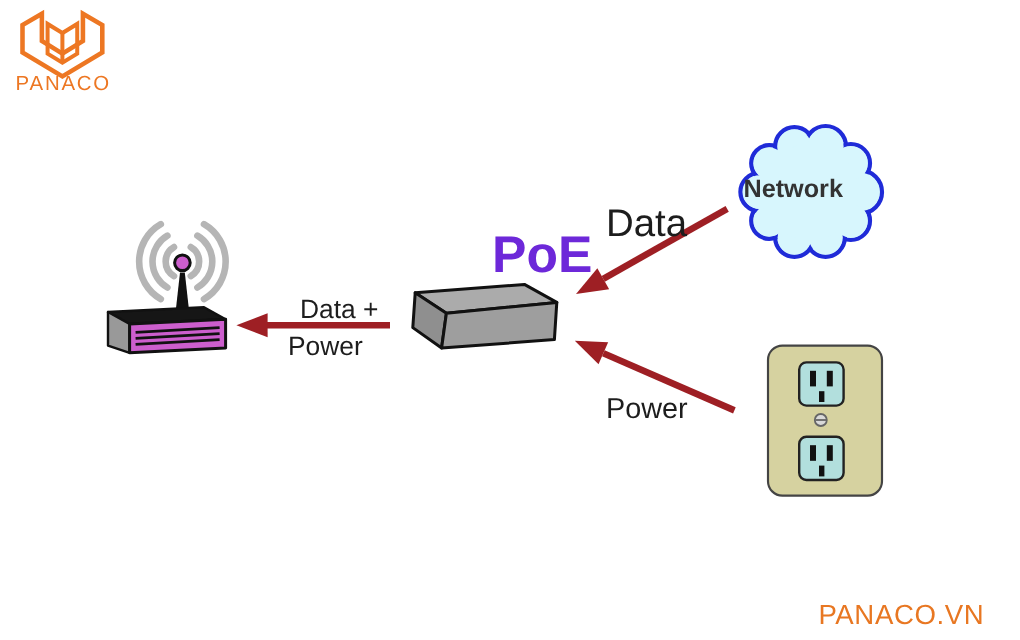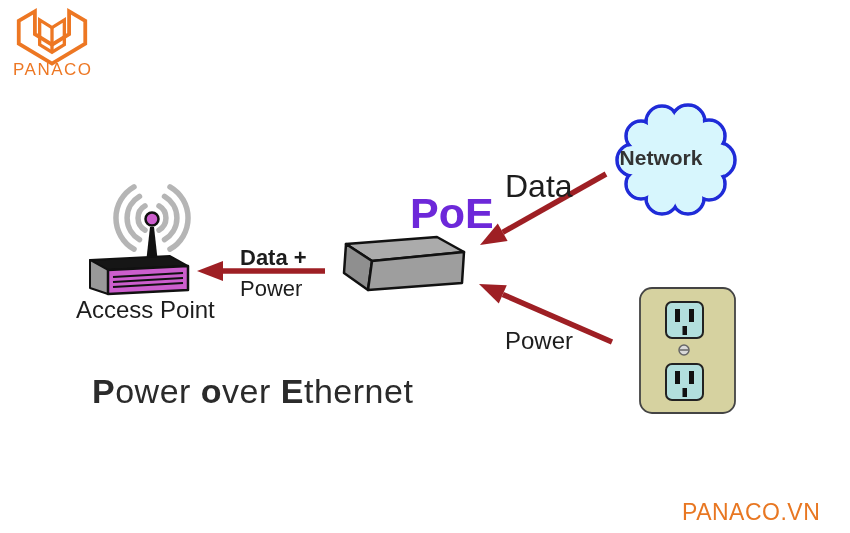--- a/index.html
+++ b/index.html
@@ -11,21 +11,21 @@
   .logo-text{
     position:absolute;left:13px;top:60px;font-size:17px;font-weight:500;
     letter-spacing:1.5px;color:#ED7723;
   }
   .lbl{position:absolute;color:#1d1d1d;}
   .lbl-network{left:616px;top:146px;width:90px;text-align:center;font-size:21px;color:#333;font-weight:bold;}
   .lbl-poe{left:378px;top:189px;width:110px;font-size:43px;font-weight:600;color:#6d28d9;letter-spacing:0px;margin-left:32px;}
   .lbl-ap{left:76px;top:296px;width:140px;font-size:24px;}
   .lbl-data{left:505px;top:168px;font-size:32px;}
   .lbl-power-r{left:505px;top:327px;font-size:24px;}
-  .lbl-dp1{left:240px;top:245px;font-size:22px;font-weight:bold;}
+  .lbl-dp1{left:250px;top:245px;font-size:22px;}
   .lbl-dp2{left:240px;top:276px;font-size:22px;}
   .title{
     position:absolute;left:92px;top:372px;font-size:34px;color:#2b2b2b;
     letter-spacing:0.5px;
   }
   .title .b{font-weight:bold;}
   .site{
     position:absolute;left:682px;top:499px;font-size:23px;font-weight:normal;
     color:#E87722;letter-spacing:0.5px;
   }
@@ -132,22 +132,20 @@
     </g>
 
     <g>
       <line x1="325" y1="271" x2="221" y2="271" stroke="#9E1F24" stroke-width="5.5"></line>
       <polygon points="197,271 223,261 223,281" fill="#9E1F24"></polygon>
     </g>
   </svg>
 
   <div class="lbl lbl-network">Network</div>
   <div class="lbl lbl-poe">PoE</div>
-  <div class="lbl lbl-ap">Access Point</div>
   <div class="lbl lbl-data">Data</div>
   <div class="lbl lbl-power-r">Power</div>
   <div class="lbl lbl-dp1">Data +</div>
   <div class="lbl lbl-dp2">Power</div>
 
-  <div class="title"><span class="b">P</span><span>ower </span><span class="b">o</span><span>ver </span><span class="b">E</span><span>thernet</span></div>
 
   <div class="site">PANACO.VN</div>
 </div>
 
 </body></html>

